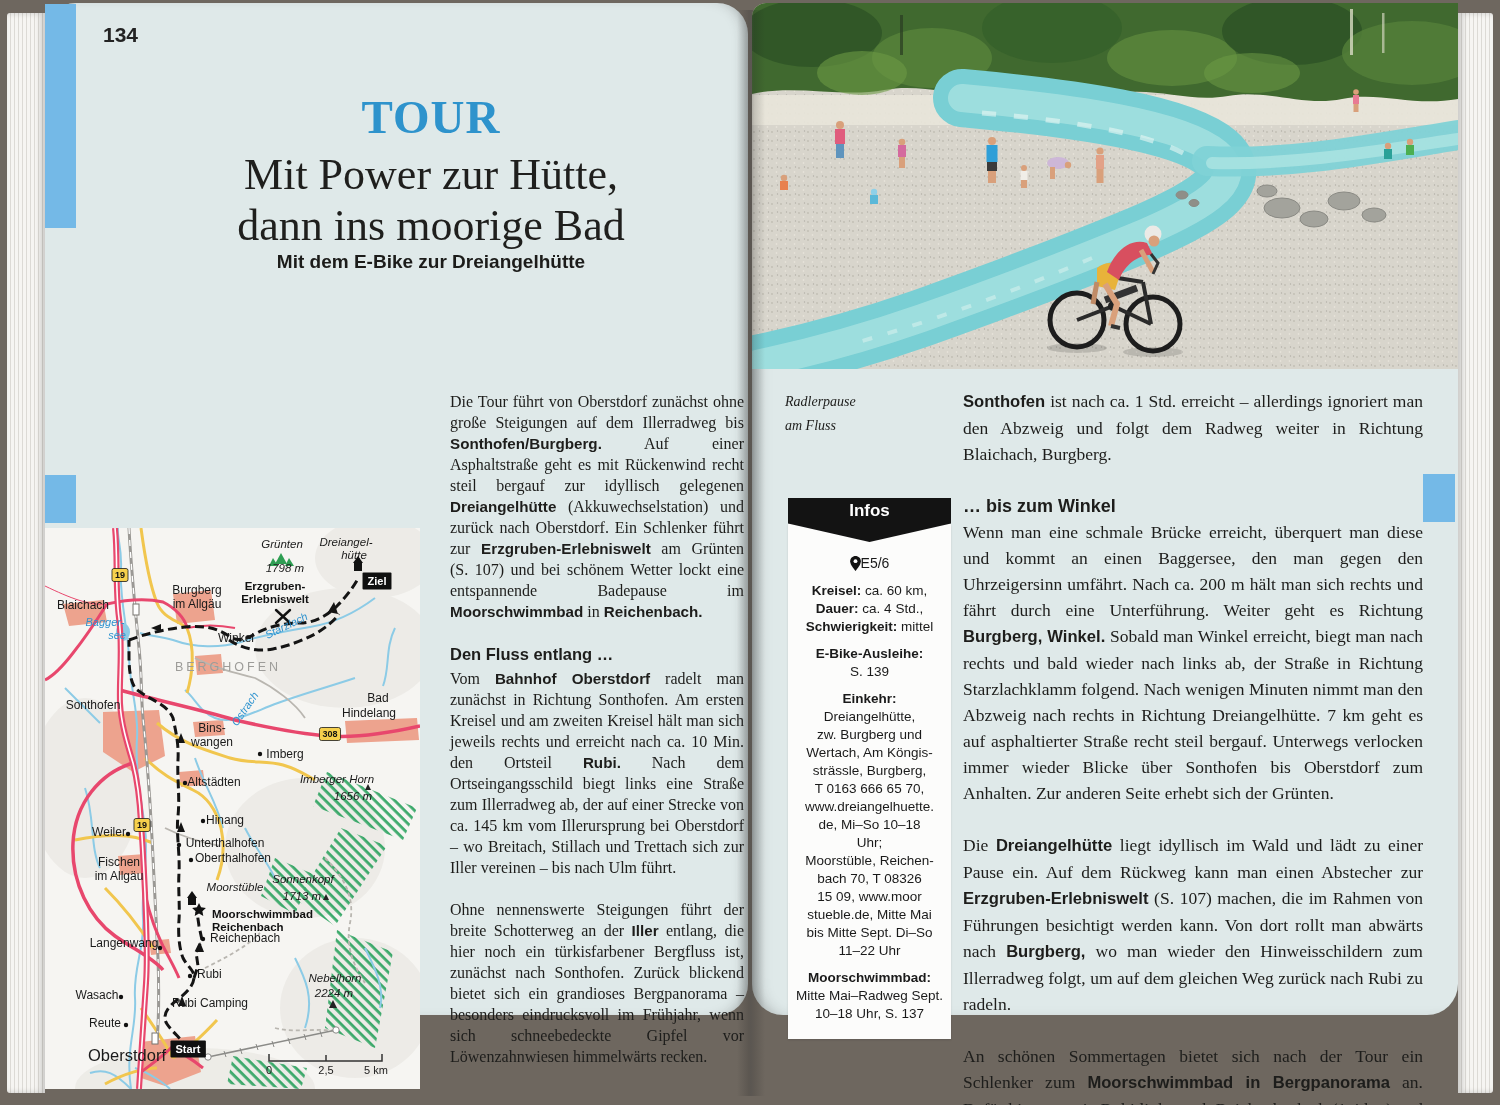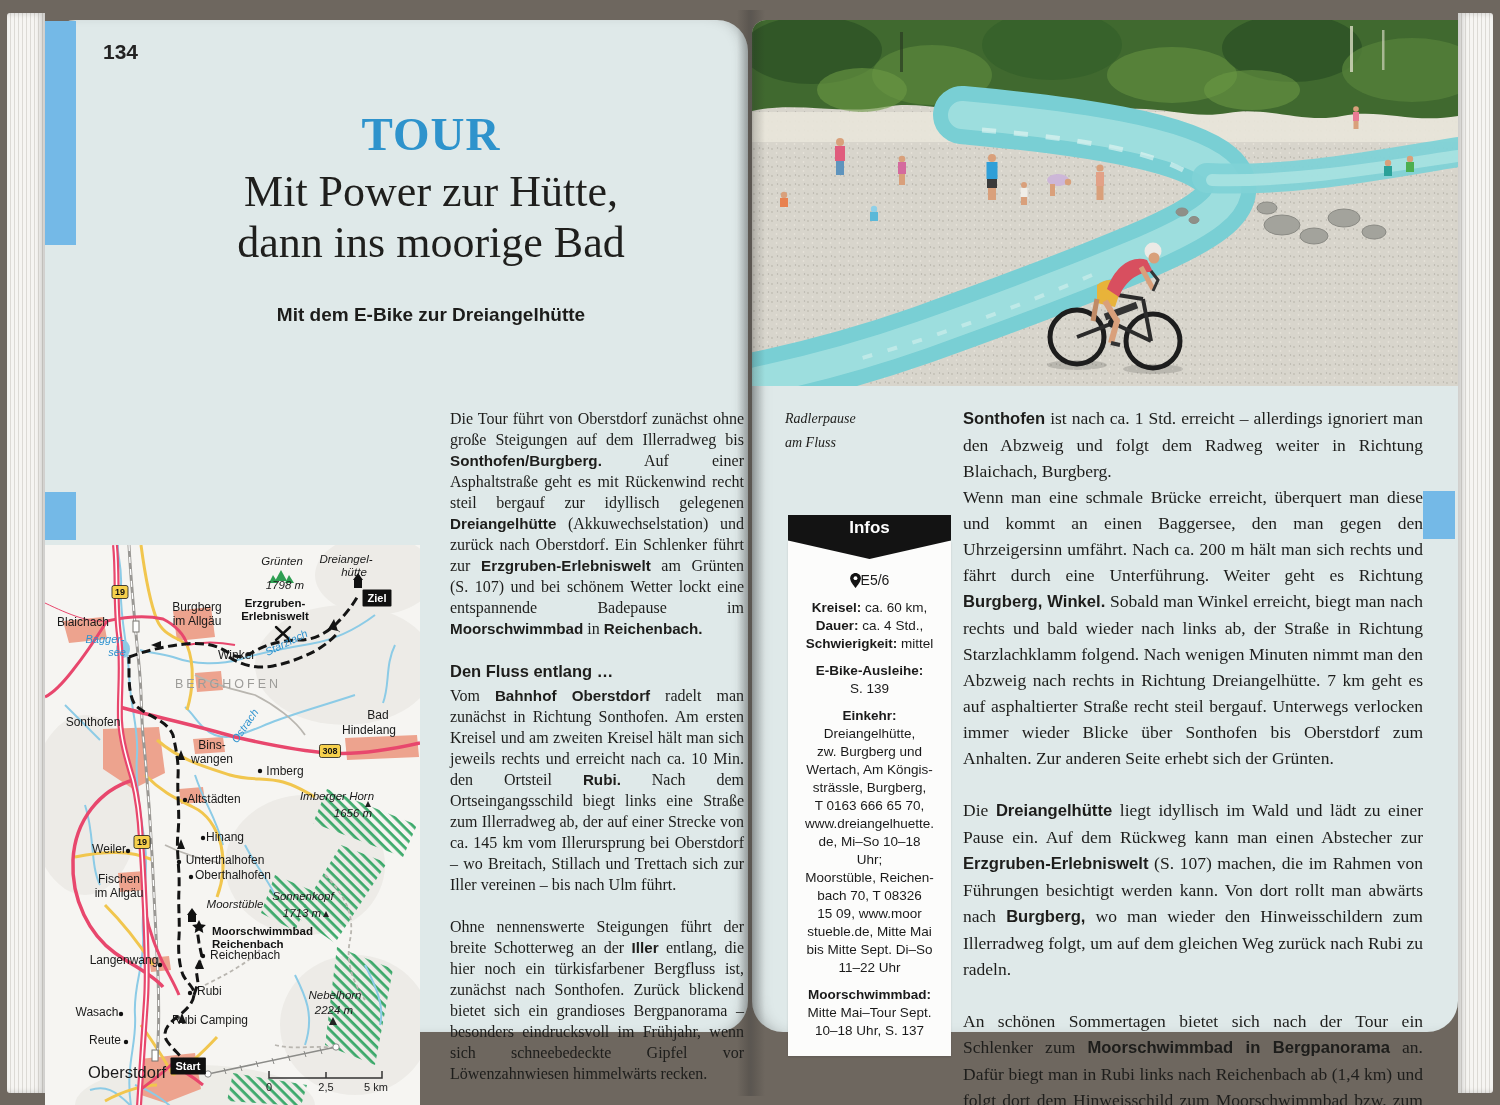--- a/index.html
+++ b/index.html
@@ -5,32 +5,32 @@
   html,body{margin:0;padding:0;}
   body{
     width:1500px;height:1105px;position:relative;overflow:hidden;
     background:#6e675f;
     font-family:"Liberation Serif",serif;
     -webkit-font-smoothing:antialiased;
   }
   .stack{position:absolute;top:13px;height:1080px;background:repeating-linear-gradient(90deg,#f6f5f2 0 3px,#dcdad5 3px 4px);}
   .stack-left{left:7px;width:38px;border-radius:3px 0 0 3px;box-shadow:inset -4px 0 6px rgba(0,0,0,.18);}
   .stack-right{left:1458px;width:35px;border-radius:0 3px 3px 0;box-shadow:inset 4px 0 6px rgba(0,0,0,.18);}
-  .page{position:absolute;top:20px;height:1012px;background:#dfe9e9;border-radius:31px;}
+  .page{position:absolute;top:3px;height:1012px;background:#dfe9e9;border-radius:31px;}
   .page-left{left:45px;width:703px;box-shadow:inset -10px 0 14px -8px rgba(40,40,40,.35);}
   .page-right{left:752px;width:706px;box-shadow:inset 12px 0 16px -9px rgba(40,40,40,.38);}
   .gutter{position:absolute;left:737px;top:10px;width:28px;height:1086px;pointer-events:none;
     background:linear-gradient(90deg,rgba(0,0,0,0) 0%,rgba(30,30,30,.22) 42%,rgba(60,60,60,.38) 50%,rgba(30,30,30,.18) 62%,rgba(0,0,0,0) 100%);}
   .tab{position:absolute;background:#74b9e7;}
   
   .pagenum{position:absolute;left:58px;top:20px;font-family:"Liberation Sans",sans-serif;font-weight:bold;font-size:21px;color:#232323;}
   .headblock{position:absolute;left:120px;top:80px;width:532px;text-align:center;color:#1f1f1d;}
   .kicker{font-size:47px;font-weight:bold;color:#2e93cc;letter-spacing:1px;line-height:1;margin-top:11px;}
   .title{font-size:44px;line-height:51px;margin-top:8px;}
-  .subtitle{font-family:"Liberation Sans",sans-serif;font-weight:bold;font-size:19px;margin-top:36px;color:#1c1c1a;}
+  .subtitle{font-family:"Liberation Sans",sans-serif;font-weight:bold;font-size:19px;color:#1c1c1a;}
   .ltext{position:absolute;left:285px;top:388px;width:414px;font-size:16px;line-height:21px;color:#1d1d1b;text-align:justify;}
   .map-spacer{float:left;width:120px;height:600px;margin-top:139px;}
   .ltext p{margin:0;}
   .b{font-family:"Liberation Sans",sans-serif;font-weight:bold;font-size:.95em;}
   .sec-head{font-family:"Liberation Sans",sans-serif;font-weight:bold;font-size:16.5px;margin:22px 0 3px 0;text-align:left;}
   .parasp{margin-top:21px !important;}
   
   .map{position:absolute;left:0;top:525px;width:375px;height:561px;}
   .ml{font-family:"Liberation Sans",sans-serif;}
   .town{font-size:12px;fill:#1a1a1a;}
@@ -458,29 +458,30 @@
           <div class="ib-line"><span>de, Mi–So 10–18</span></div>
           <div class="ib-line"><span>Uhr;</span></div>
           <div class="ib-line"><span>Moorstüble, Reichen-</span></div>
           <div class="ib-line"><span>bach 70, T 08326</span></div>
           <div class="ib-line"><span>15 09, www.moor</span></div>
           <div class="ib-line"><span>stueble.de, Mitte Mai</span></div>
           <div class="ib-line"><span>bis Mitte Sept. Di–So</span></div>
           <div class="ib-line"><span>11–22 Uhr</span></div>
           <div class="ib-gap"></div>
           <div class="ib-line"><span class="b">Moorschwimmbad:</span></div>
-          <div class="ib-line"><span>Mitte Mai–Tour Sept.</span></div>
+          <div class="ib-line"><span>Mitte Mai–Radweg Sept.</span></div>
           <div class="ib-line"><span>10–18 Uhr, S. 137</span></div>
         </div>
     </div>
   </div>
 
   <div class="tab" style="left:671px;top:471px;width:32px;height:48px;"></div>
 
   <div class="rtext">
     <p><span class="b">Sonthofen</span><span> ist nach ca. 1 Std. erreicht – allerdings ignoriert man den Abzweig und folgt dem Radweg weiter in Richtung Blaichach, Burgberg.</span></p>
+    <div class="sec-head">… bis zum Winkel</div>
     <p><span>Wenn man eine schmale Brücke erreicht, überquert man diese und kommt an einen Baggersee, den man gegen den Uhrzeigersinn umfährt. Nach ca. 200 m hält man sich rechts und fährt durch eine Unterführung. Weiter geht es Richtung </span><span class="b">Burgberg, Winkel.</span><span> Sobald man Winkel erreicht, biegt man nach rechts und bald wieder nach links ab, der Straße in Richtung Starzlachklamm folgend. Nach wenigen Minuten nimmt man den Abzweig nach rechts in Richtung Dreiangelhütte. 7 km geht es auf asphaltierter Straße recht steil bergauf. Unterwegs verlocken immer wieder Blicke über Sonthofen bis Oberstdorf zum Anhalten. Zur anderen Seite erhebt sich der Grünten.</span></p>
     <p class="parasp"><span>Die </span><span class="b">Dreiangelhütte</span><span> liegt idyllisch im Wald und lädt zu einer Pause ein. Auf dem Rückweg kann man einen Abstecher zur </span><span class="b">Erzgruben-Erlebniswelt</span><span> (S. 107) machen, die im Rahmen von Führungen besichtigt werden kann. Von dort rollt man abwärts nach </span><span class="b">Burgberg,</span><span> wo man wieder den Hinweisschildern zum Illerradweg folgt, um auf dem gleichen Weg zurück nach Rubi zu radeln.</span></p>
     <p class="parasp"><span>An schönen Sommertagen bietet sich nach der Tour ein Schlenker zum </span><span class="b">Moorschwimmbad in Bergpanorama</span><span> an. Dafür biegt man in Rubi links nach Reichenbach ab (1,4 km) und folgt dort dem Hinweisschild zum Moorschwimmbad bzw. zum Moorstüble. Der Weg zurück nach Oberstdorf ist ausgeschildert.</span></p>
   </div>
 </div>
 
 <div class="gutter"></div>
 
 </body></html>

